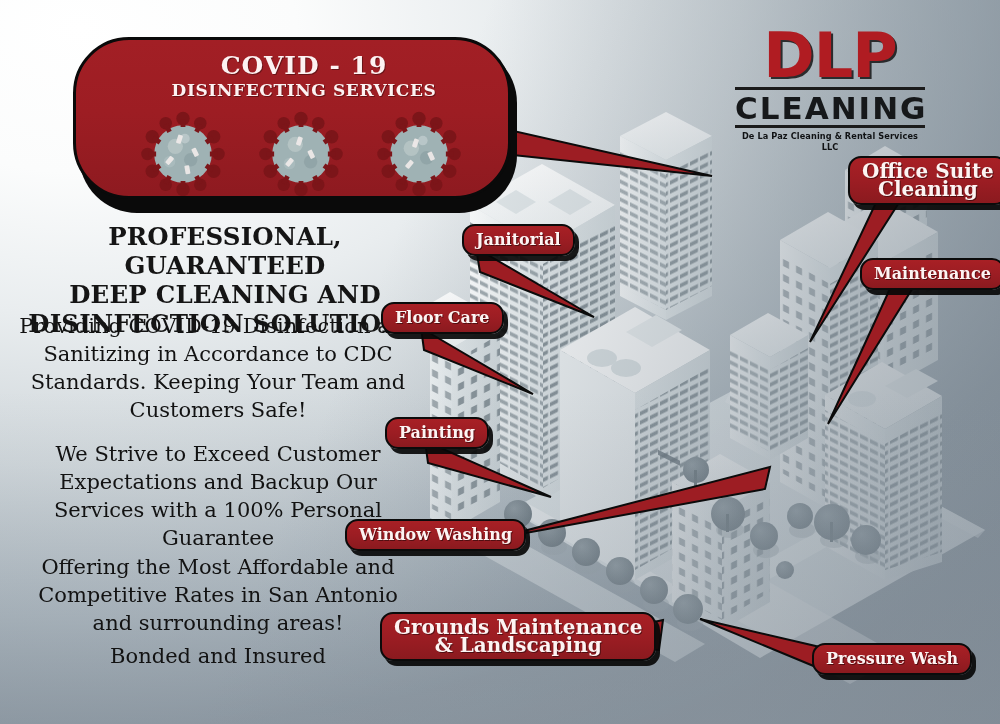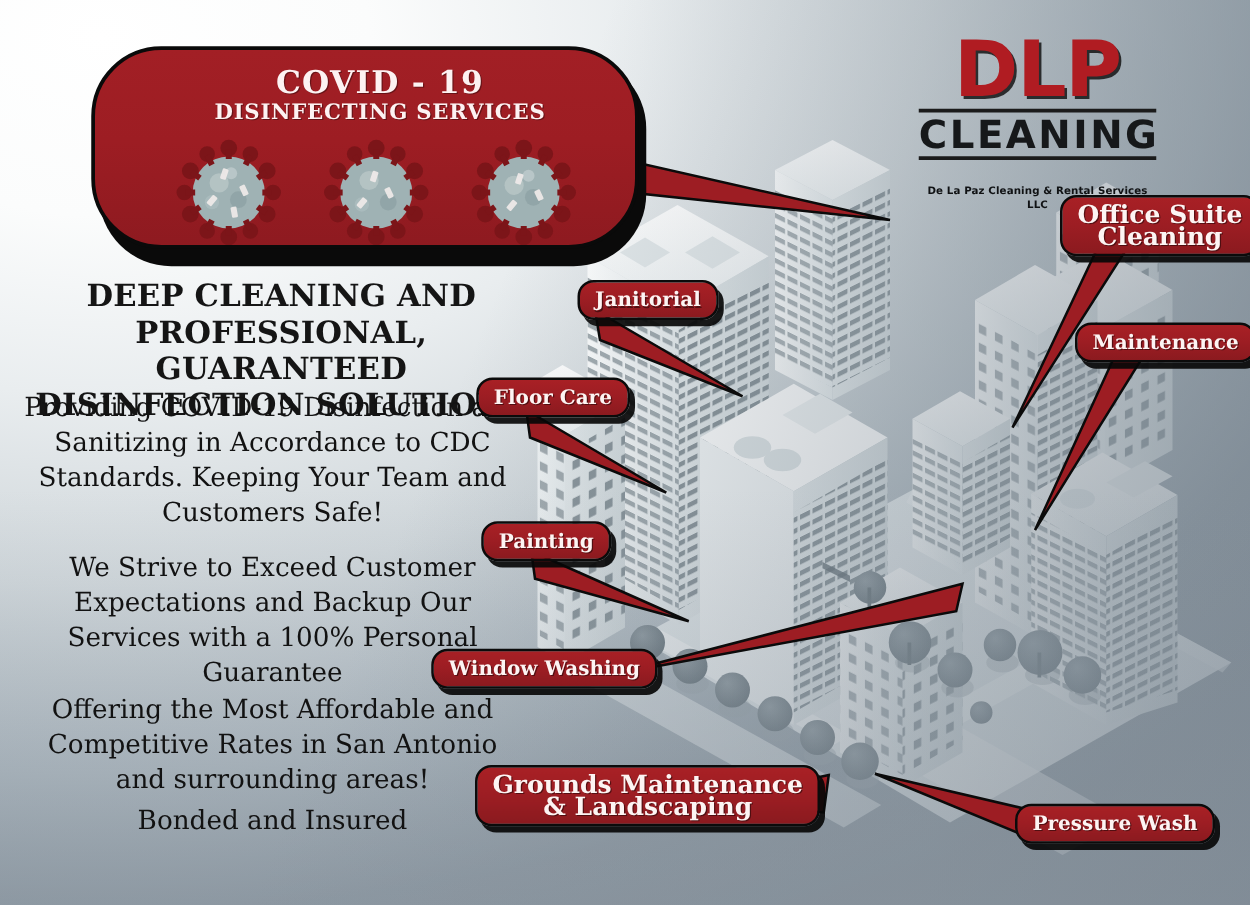--- a/index.html
+++ b/index.html
@@ -101,21 +101,21 @@
   }
   .logo-rule{height:3px;background:#1b1b1b;margin:1px 0 2px 0;}
   .logo-services{
     font-family:"DejaVu Sans", sans-serif;
     font-weight:bold;font-size:31px;line-height:32px;
     color:#16181a;letter-spacing:2px;
   }
   .logo-tag{
     font-family:"DejaVu Sans", sans-serif;
     font-weight:bold;font-size:8.2px;line-height:11px;
-    color:#101214;letter-spacing:.1px;margin-top:19px;
+    color:#101214;letter-spacing:.1px;margin-top:3px;
   }
 
   
   .callout{position:absolute;}
   .callout .tail{position:absolute;left:0;top:0;overflow:visible;}
   .pill{
     position:relative;
     background:linear-gradient(180deg,#a82025 0%,#9c1d23 50%,#8b1a1f 100%);
     border-radius:13px;
     border:2px solid #0b0b0b;
@@ -473,22 +473,22 @@
 
   <div id="logo">
     <div class="logo-dlp">DLP</div>
     <div class="logo-rule"></div>
     <div class="logo-services">CLEANING</div>
     <div class="logo-rule"></div>
     <div class="logo-tag">De La Paz Cleaning &amp; Rental Services LLC</div>
   </div>
 
   <div id="headline">
+    <div>PROFESSIONAL, GUARANTEED</div>
     <div>DEEP CLEANING AND</div>
-    <div>PROFESSIONAL, GUARANTEED</div>
     <div>DISINFECTION SOLUTIONS</div>
   </div>
 
   <div class="para" id="para1">Providing COVID-19 Disinfection and Sanitizing in Accordance to CDC Standards. Keeping Your Team and Customers Safe!</div>
   <div class="para" id="para2">We Strive to Exceed Customer Expectations and Backup Our Services with a 100% Personal Guarantee</div>
   <div class="para" id="para3">Offering the Most Affordable and Competitive Rates in San Antonio and surrounding areas!</div>
   <div class="para" id="para4">Bonded and Insured</div>
 
   <div class="callout" style="left:426px;top:224px;padding-left:36px;">
     <svg class="tail" width="200" height="90" style="left:50px;top:18px;" viewBox="0 0 200 90">

